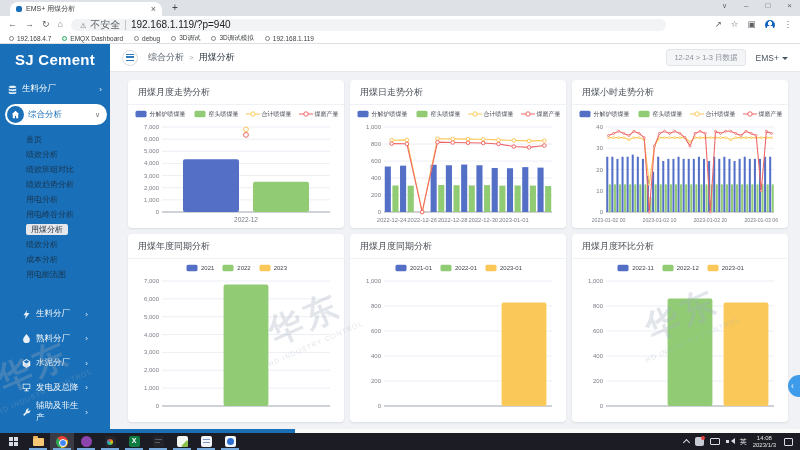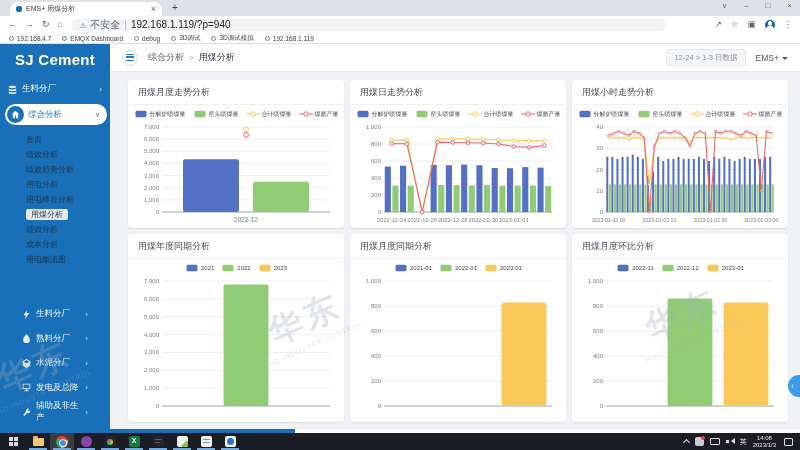--- a/index.html
+++ b/index.html
@@ -245,20 +245,23 @@
         </span>
         <span>综合分析</span>
         <span class="chev-d"></span>
       </div>
       <div class="submenu">
           <div class="sub-item">
             <span>首页</span>
           </div>
           <div class="sub-item">
             <span>绩效分析</span>
+          </div>
+          <div class="sub-item">
+            <span>绩效班组对比</span>
           </div>
           <div class="sub-item">
             <span>绩效趋势分析</span>
           </div>
           <div class="sub-item">
             <span>用电分析</span>
           </div>
           <div class="sub-item">
             <span>用电峰谷分析</span>
           </div>

